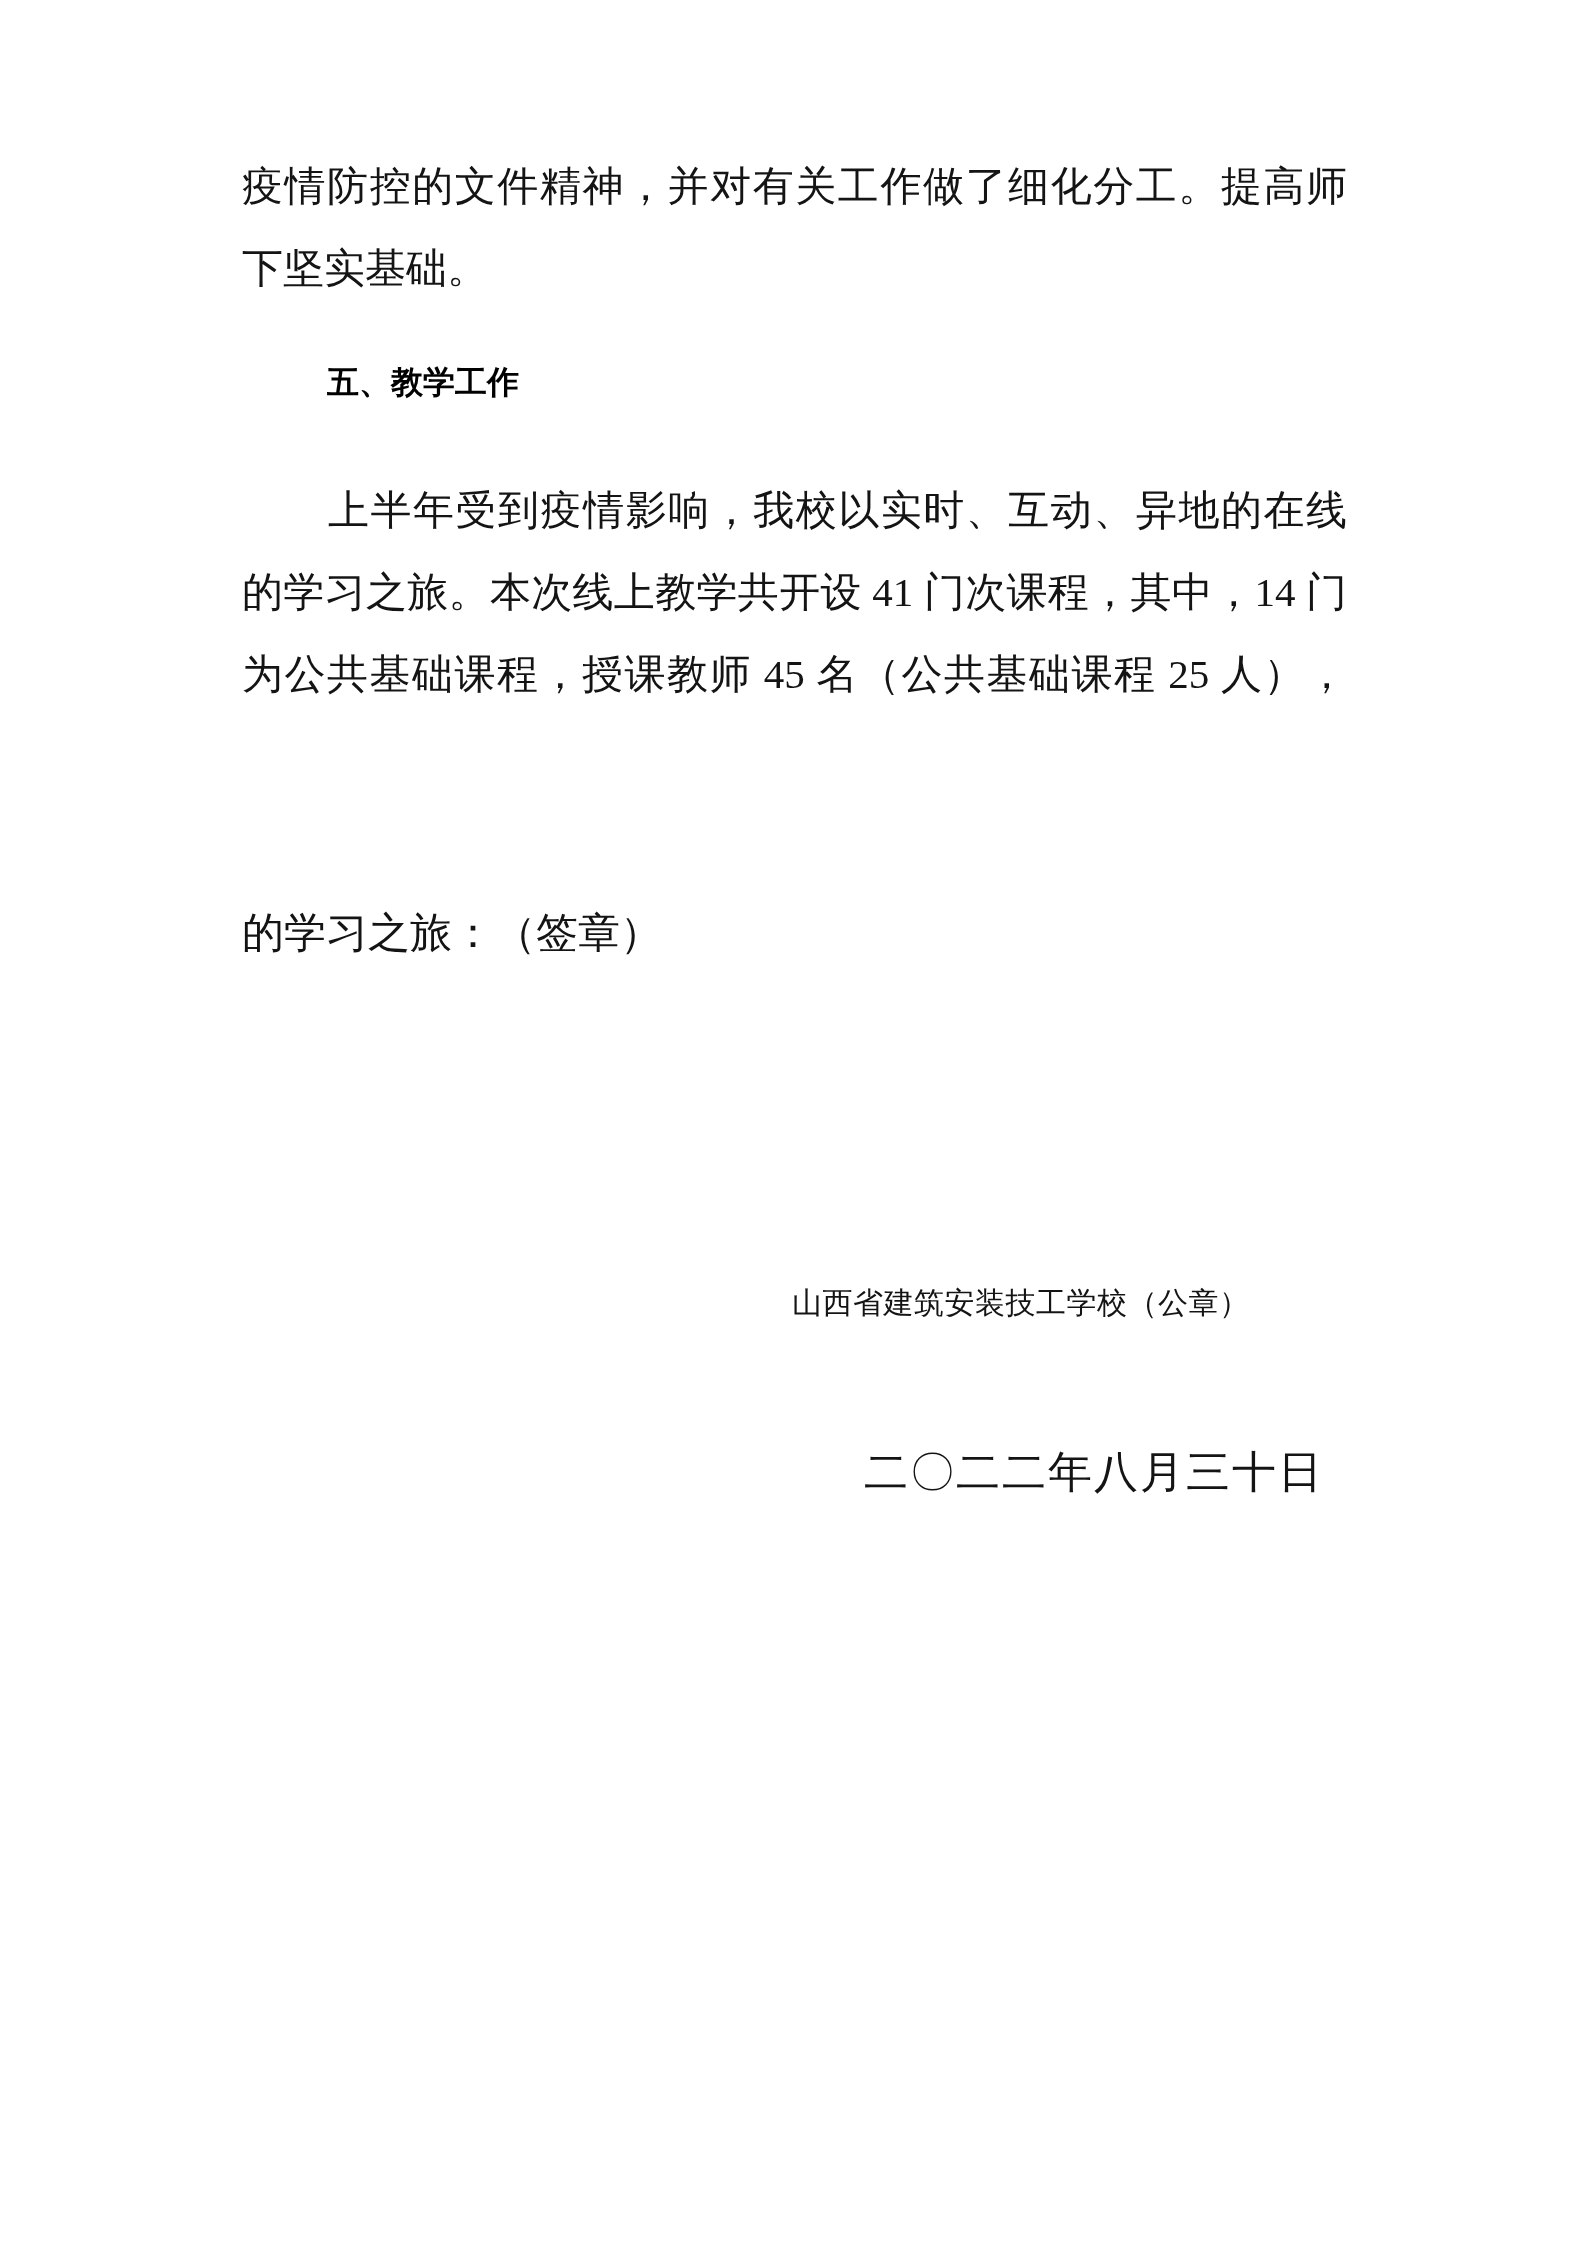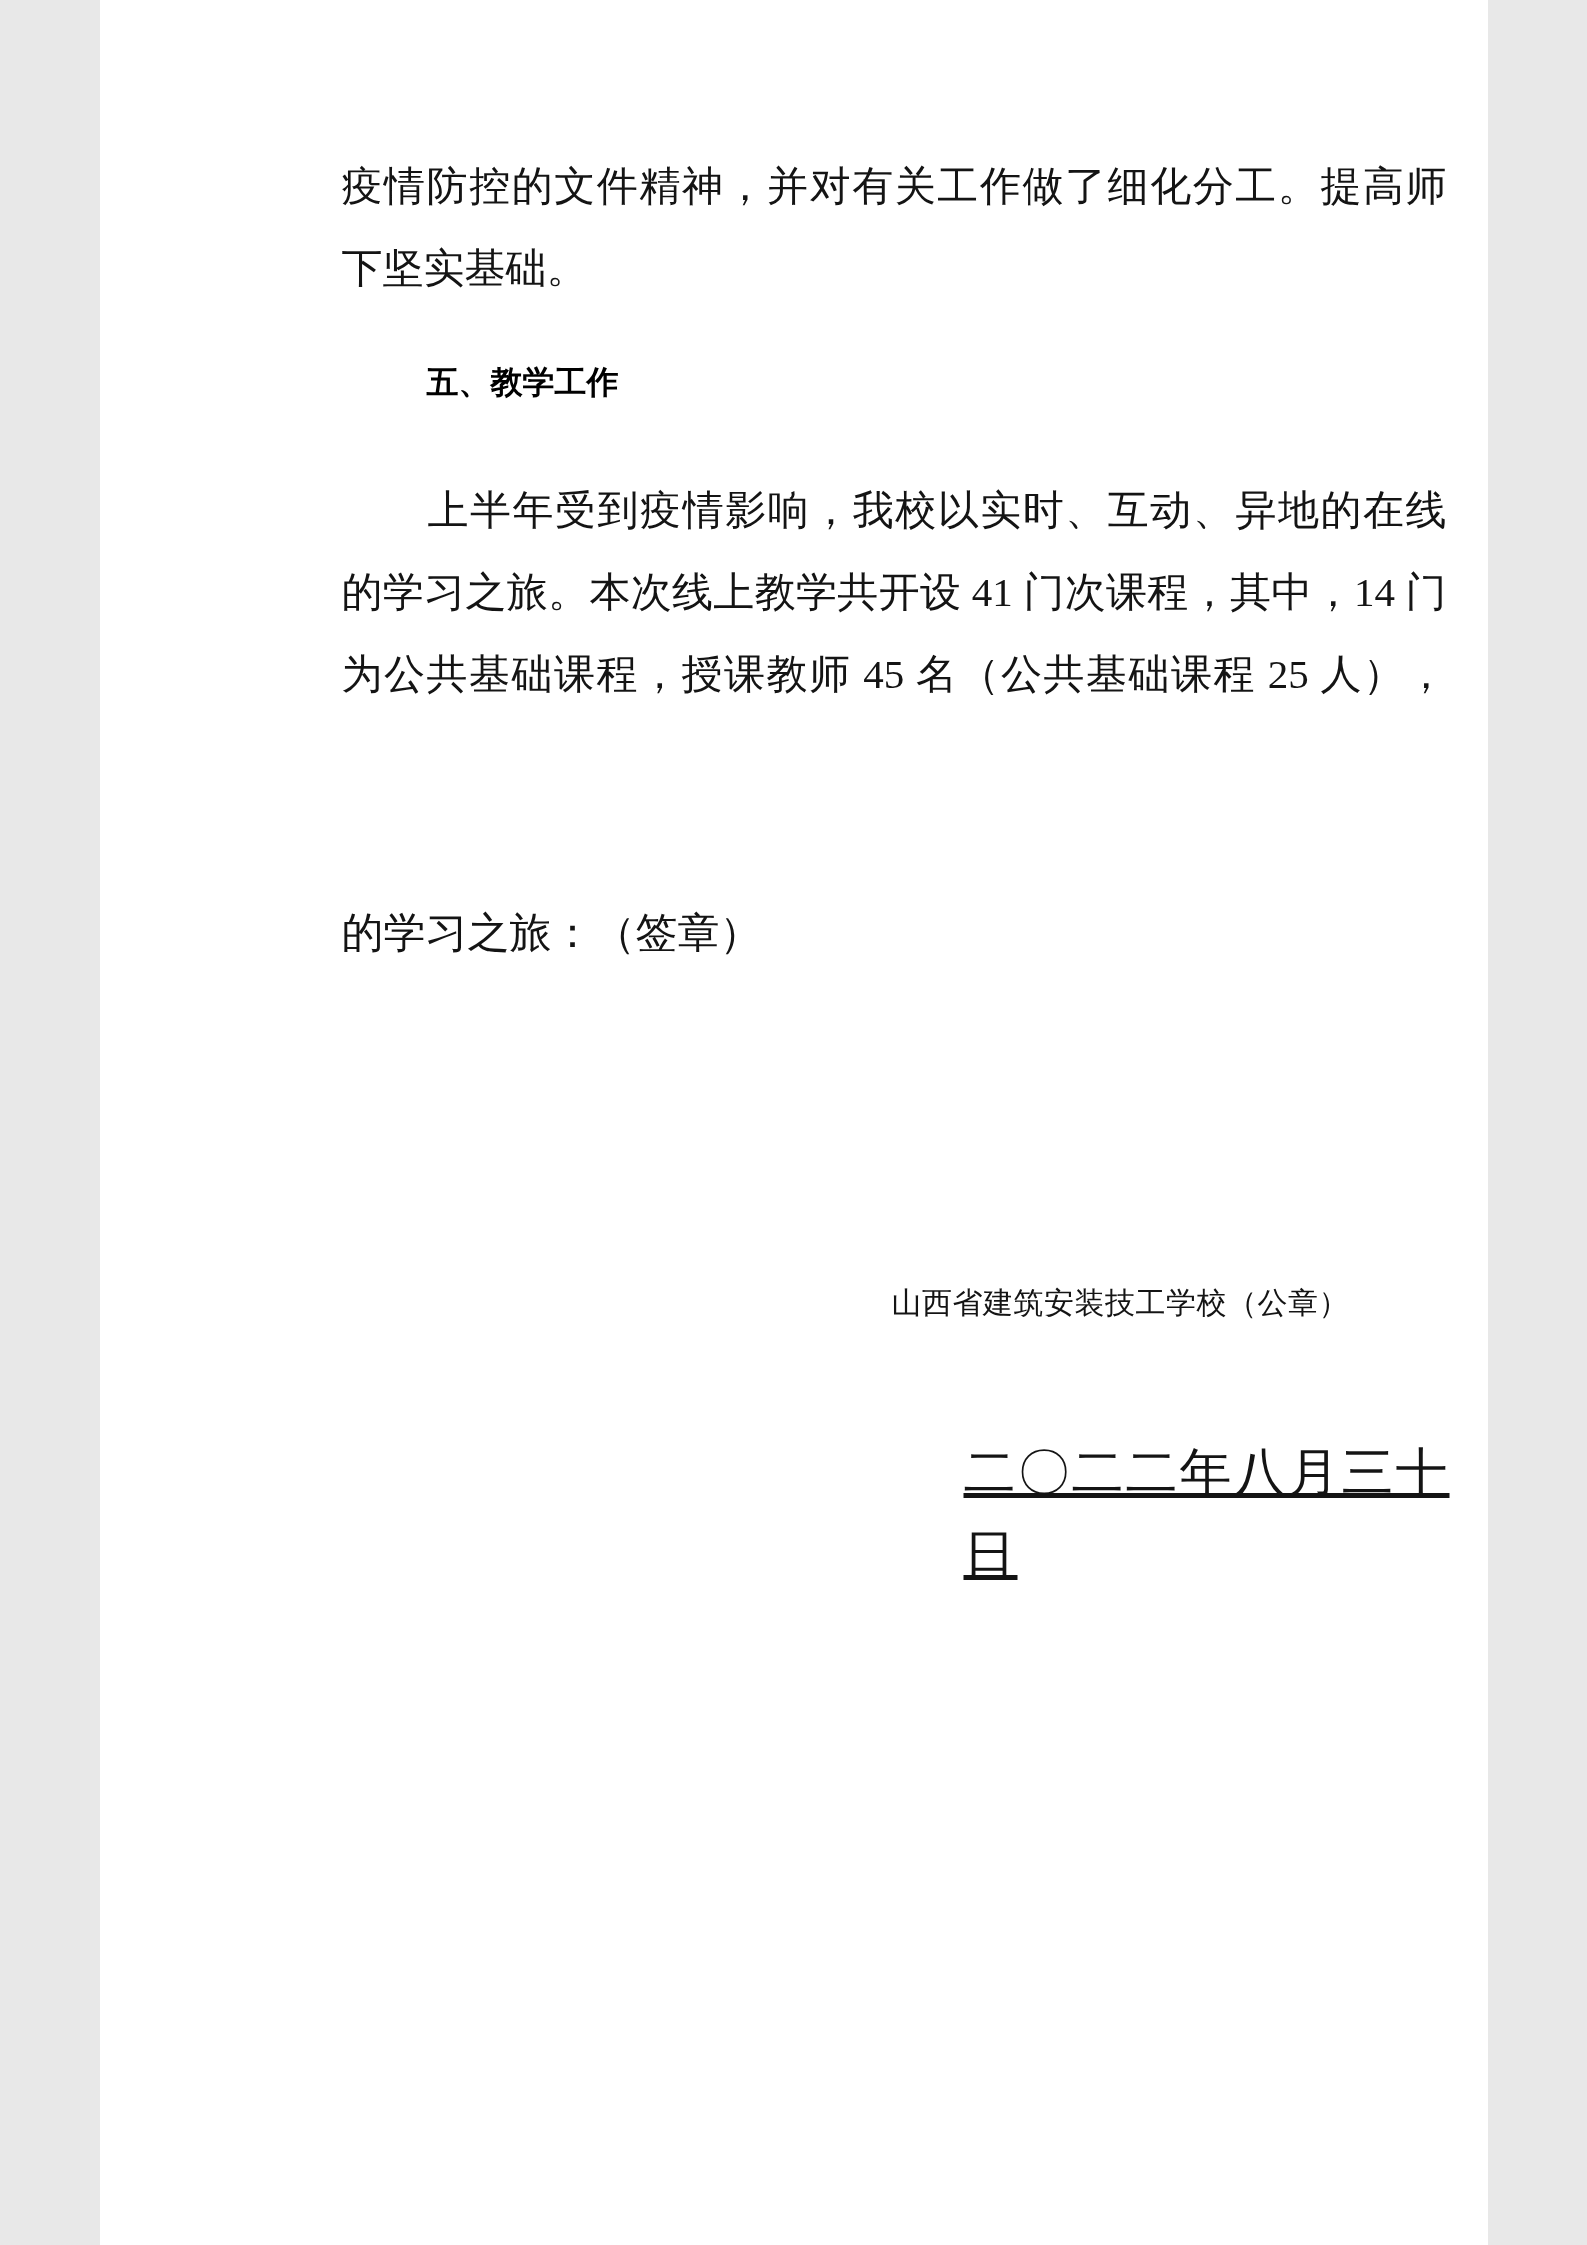--- a/index.html
+++ b/index.html
@@ -2,21 +2,21 @@
 <html><head>
 <meta charset="utf-8">
 <style>
   html, body {
     margin: 0;
     padding: 0;
     background: #e8e8e8;
   }
   .page {
     position: relative;
-    width: 1388px;
+    width: 1587px;
     height: 2245px;
     margin: 0 auto;
     background: #ffffff;
     color: #141414;
     font-family: "Liberation Serif", "DejaVu Serif", serif;
     overflow: hidden;
     box-sizing: border-box;
     padding-top: 145px;
   }
   .body-text {
@@ -58,24 +58,23 @@
   .signature-block {
     margin-top: 288px;
     margin-left: 792px;
     font-size: 30px;
     line-height: 82px;
     letter-spacing: 0.5px;
   }
   .date-line {
     margin-top: 88px;
     margin-left: 864px;
-    font-size: 52px;
+    font-size: 44px;
     line-height: 82px;
     letter-spacing: 2px;
-    text-decoration: underline;
   }
 </style>
 </head>
 <body>
 
 <div class="page">
 
   <div class="body-text para1">
     <div class="line full">疫情防控的文件精神，并对有关工作做了细化分工。提高师</div>
     <div class="line">下坚实基础。</div>

